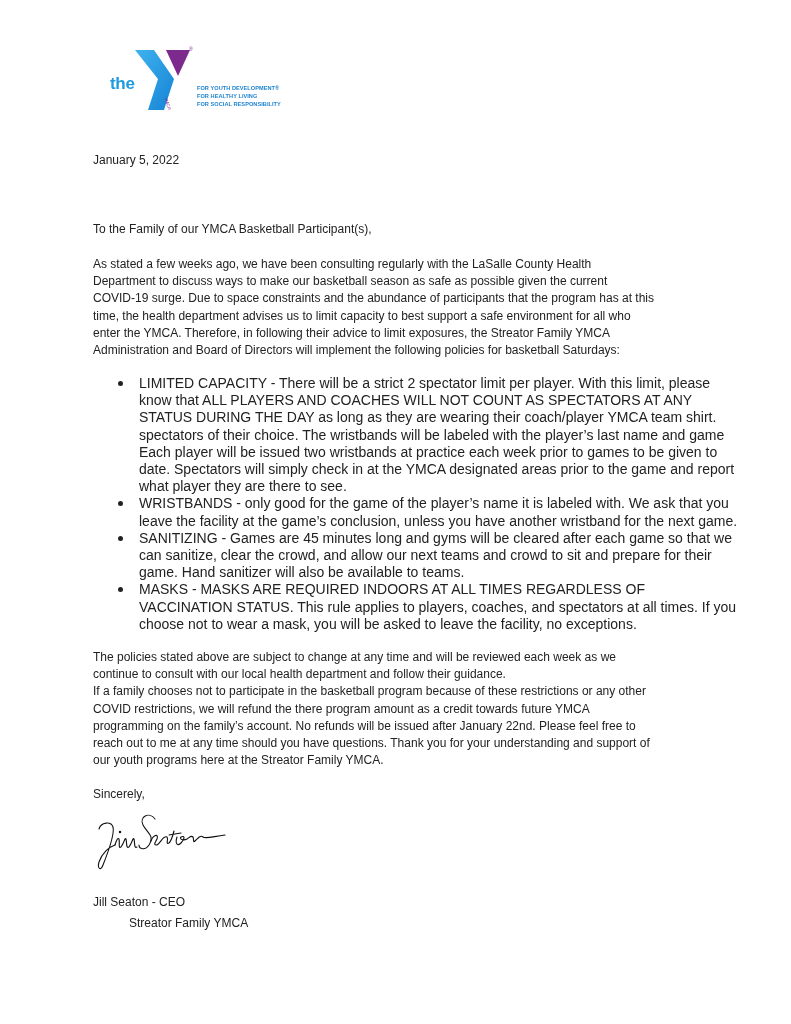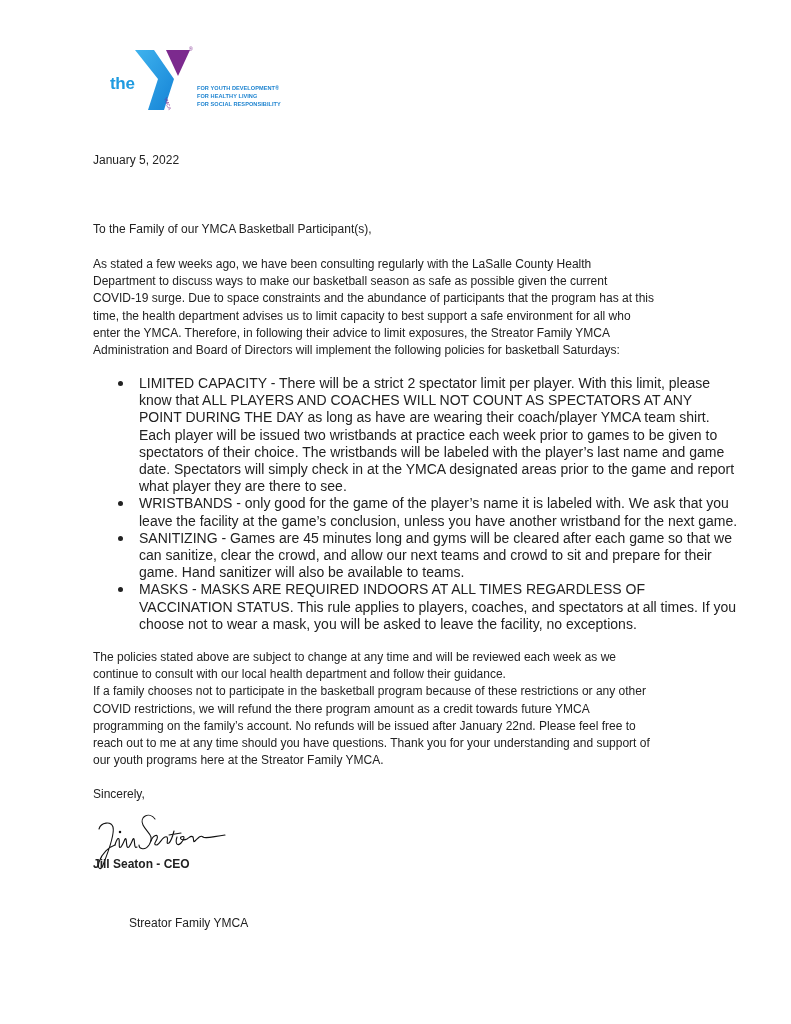--- a/index.html
+++ b/index.html
@@ -26,21 +26,21 @@
   .intro { top: 256px; }
   .policies { position: absolute; left: 115px; top: 375px; margin: 0; padding: 0; list-style: none; }
   .policies li { position: relative; padding-left: 24px; font-size: 14px; line-height: 17.2px; white-space: nowrap; }
   .policies li::before {
     content: ""; position: absolute; left: 3px; top: 6px; width: 5px; height: 5px;
     border-radius: 50%; background: #222222;
   }
   .closing-para { top: 649px; }
   .sincerely { top: 786px; }
   .signature { position: absolute; left: 93px; top: 807px; width: 140px; height: 70px; }
-  .name { top: 856px; font-weight: bold; }
+  .name { top: 894px; }
   .org { top: 915px; margin-left: 36px; }
   .line { display: block; }
 </style>
 </head>
 <body>
 
 <div class="logo">
   <span class="logo-the">the</span>
   <svg class="logo-y" viewBox="0 0 60 66">
     <defs>
@@ -71,23 +71,23 @@
   <span class="line">COVID-19 surge. Due to space constraints and the abundance of participants that the program has at this</span>
   <span class="line">time, the health department advises us to limit capacity to best support a safe environment for all who</span>
   <span class="line">enter the YMCA. Therefore, in following their advice to limit exposures, the Streator Family YMCA</span>
   <span class="line">Administration and Board of Directors will implement the following policies for basketball Saturdays:</span>
 </div>
 
 <ul class="policies">
   <li>
     <span class="line">LIMITED CAPACITY - There will be a strict 2 spectator limit per player. With this limit, please</span>
     <span class="line">know that ALL PLAYERS AND COACHES WILL NOT COUNT AS SPECTATORS AT ANY</span>
-    <span class="line">POINT DURING THE DAY as long as have are wearing their coach/player YMCA team shirt.</span>
+    <span class="line">STATUS DURING THE DAY as long as they are wearing their coach/player YMCA team shirt.</span>
+    <span class="line">spectators of their choice. The wristbands will be labeled with the player’s last name and game</span>
     <span class="line">Each player will be issued two wristbands at practice each week prior to games to be given to</span>
-    <span class="line">spectators of their choice. The wristbands will be labeled with the player’s last name and game</span>
     <span class="line">date. Spectators will simply check in at the YMCA designated areas prior to the game and report</span>
     <span class="line">what player they are there to see.</span>
   </li>
   <li>
     <span class="line">WRISTBANDS - only good for the game of the player’s name it is labeled with. We ask that you</span>
     <span class="line">leave the facility at the game’s conclusion, unless you have another wristband for the next game.</span>
   </li>
   <li>
     <span class="line">SANITIZING - Games are 45 minutes long and gyms will be cleared after each game so that we</span>
     <span class="line">can sanitize, clear the crowd, and allow our next teams and crowd to sit and prepare for their</span>

